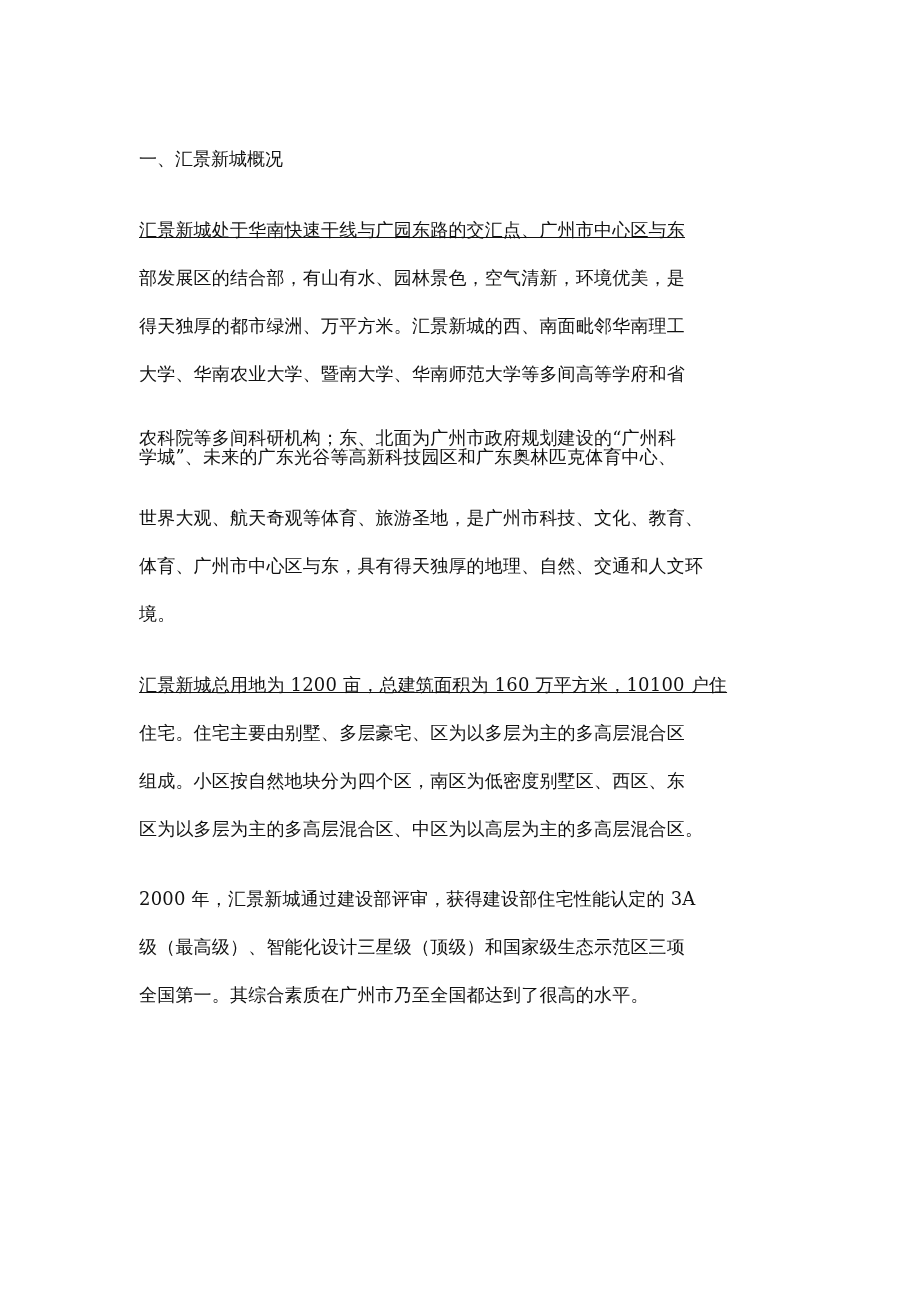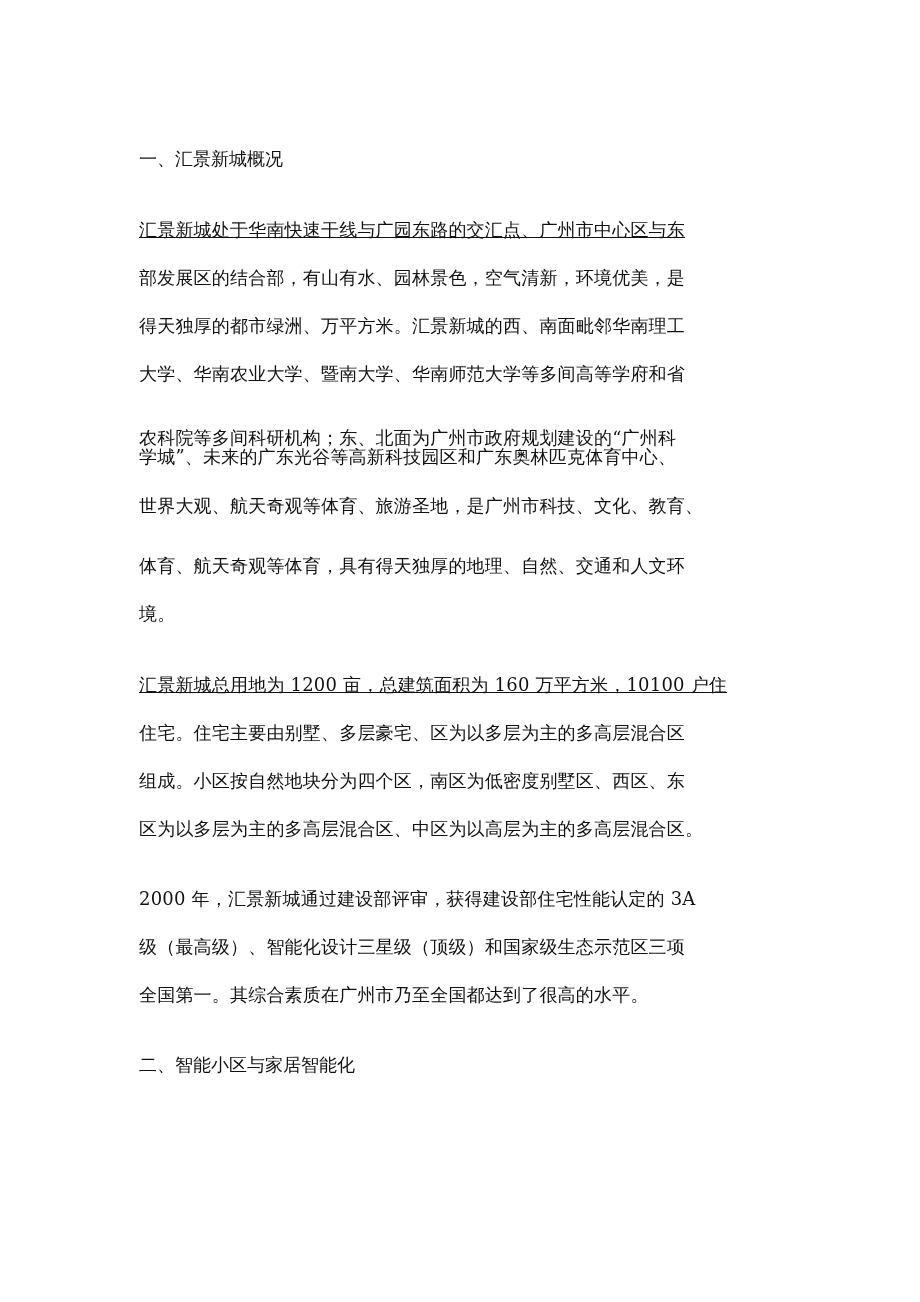--- a/index.html
+++ b/index.html
@@ -39,33 +39,32 @@
 
   <div class="line heading" style="top:146px;">一、汇景新城概况</div>
 
   <div>
     <div class="line" style="top:217px;text-decoration:underline;">汇景新城处于华南快速干线与广园东路的交汇点、广州市中心区与东</div>
     <div class="line" style="top:265px;">部发展区的结合部，有山有水、园林景色，空气清新，环境优美，是</div>
     <div class="line" style="top:313px;">得天独厚的都市绿洲、万平方米。汇景新城的西、南面毗邻华南理工</div>
     <div class="line" style="top:361px;">大学、华南农业大学、暨南大学、华南师范大学等多间高等学府和省</div>
     <div class="line" style="top:409px;margin-top:16px;">农科院等多间科研机构；东、北面为广州市政府规划建设的“广州科</div>
     <div class="line" style="top:444px;text-align:center;">学城”、未来的广东光谷等高新科技园区和广东奥林匹克体育中心、</div>
-    <div class="line" style="top:493px;">世界大观、航天奇观等体育、旅游圣地，是广州市科技、文化、教育、</div>
-    <div class="line" style="top:553px;">体育、航天奇观等体育，具有得天独厚的地理、自然、交通和人文环</div>
+    <div class="line" style="top:505px;">世界大观、航天奇观等体育、旅游圣地，是广州市科技、文化、教育、</div>
+    <div class="line" style="top:553px;">体育、广州市中心区与东，具有得天独厚的地理、自然、交通和人文环</div>
     <div class="line" style="top:601px;">境。</div>
   </div>
 
   <div>
     <div class="line" style="top:672px;text-decoration:underline;">汇景新城总用地为 1200 亩，总建筑面积为 160 万平方米，10100 户住</div>
     <div class="line" style="top:720px;">住宅。住宅主要由别墅、多层豪宅、区为以多层为主的多高层混合区</div>
     <div class="line" style="top:768px;text-align:right;">组成。小区按自然地块分为四个区，南区为低密度别墅区、西区、东</div>
     <div class="line" style="top:816px;">区为以多层为主的多高层混合区、中区为以高层为主的多高层混合区。</div>
   </div>
 
   <div>
     <div class="line" style="top:886px;">2000 年，汇景新城通过建设部评审，获得建设部住宅性能认定的 3A</div>
     <div class="line" style="top:934px;text-align:right;">级（最高级）、智能化设计三星级（顶级）和国家级生态示范区三项</div>
     <div class="line" style="top:982px;">全国第一。其综合素质在广州市乃至全国都达到了很高的水平。</div>
   </div>
 
-  <div class="line heading" style="top:1052px;">二、智能小区与家居智能化</div>
 
 </div>
 
 </body></html>

